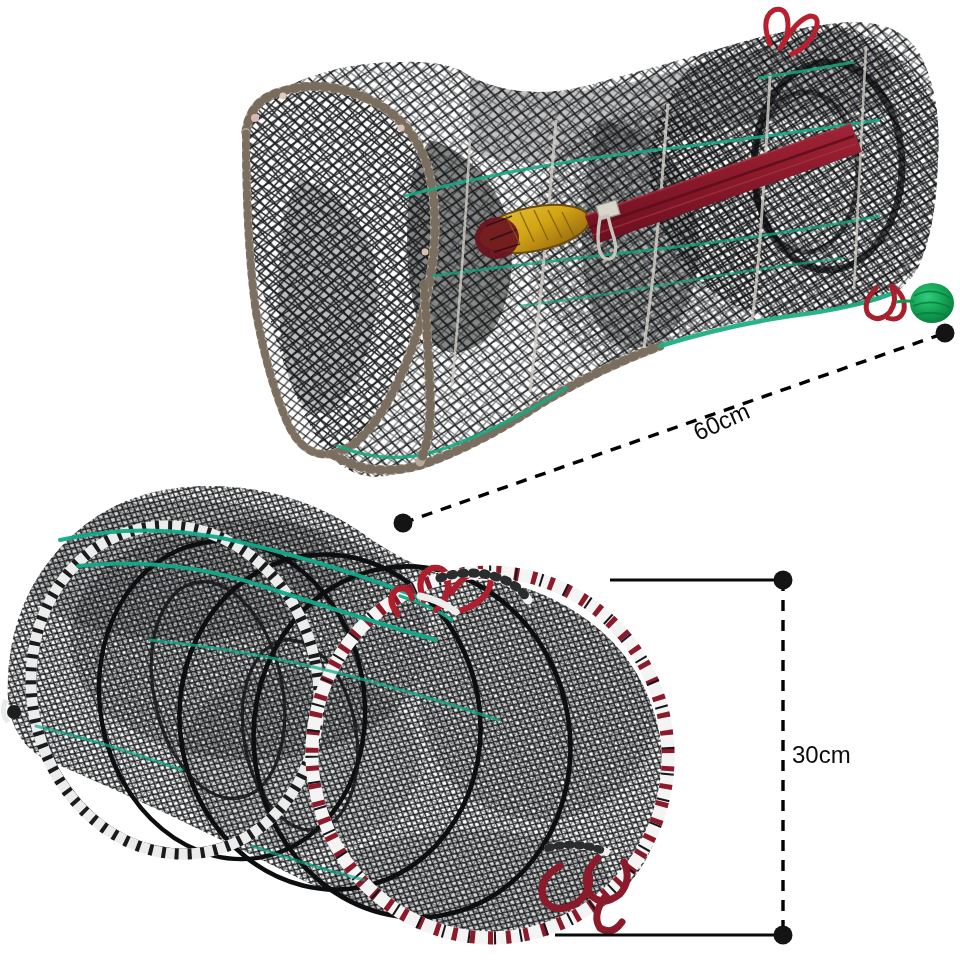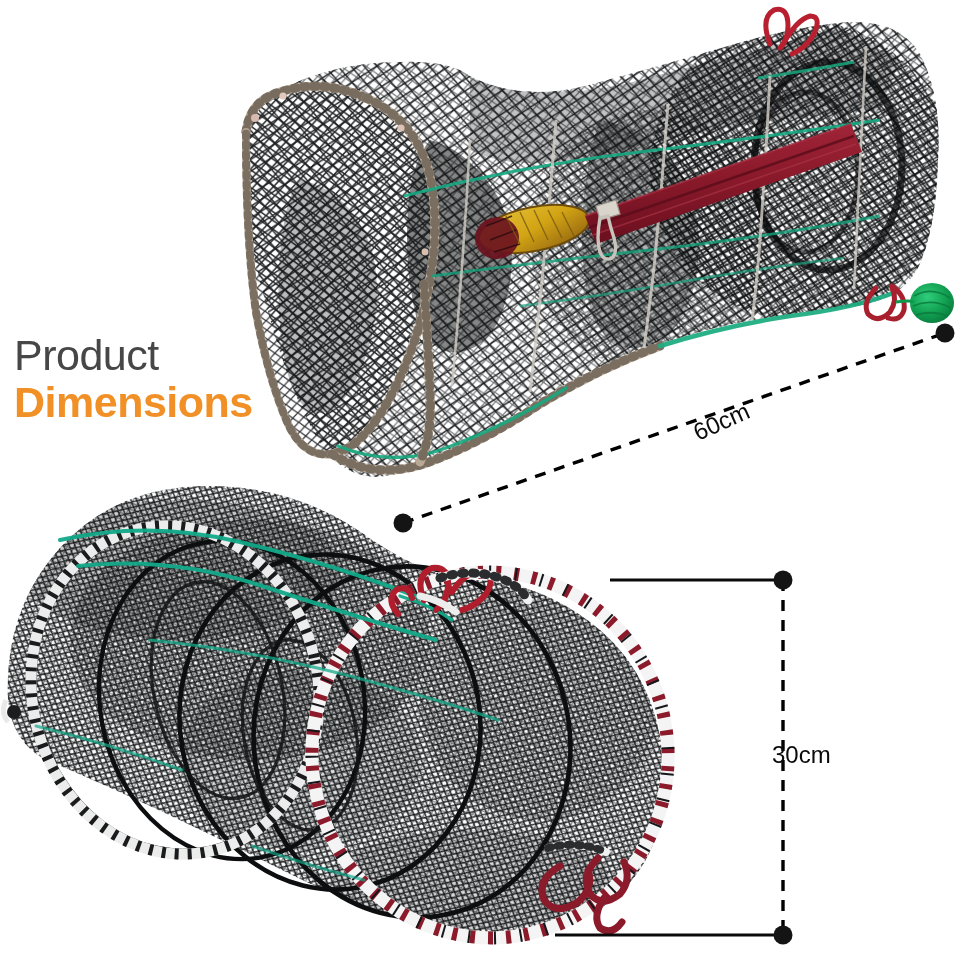--- a/index.html
+++ b/index.html
@@ -9,21 +9,21 @@
   #stage{position:relative;width:960px;height:960px;background:#ffffff;overflow:hidden;}
 
   
   .title-block{position:absolute;left:14px;top:334px;line-height:1.0;}
   .title-line1{font-size:43px;font-weight:400;color:#474747;letter-spacing:-0.5px;}
   .title-line2{font-size:43px;font-weight:700;color:#F09026;letter-spacing:-0.5px;margin-top:4px;}
 
   
   .dim-label{position:absolute;font-size:24px;font-weight:400;color:#0b0b0b;white-space:nowrap;}
   #label-60{left:689px;top:421px;transform:rotate(-24deg);transform-origin:left top;}
-  #label-30{left:772px;top:741px;}
+  #label-30{left:792px;top:741px;}
 
   svg.layer{position:absolute;left:0;top:0;width:960px;height:960px;}
   svg.layer.nofill{pointer-events:none;}
 </style>
 </head>
 <body>
 
 <div id="stage">
 
   <svg class="layer" viewBox="0 0 960 960">
@@ -315,22 +315,18 @@
 
     <g>
       <line x1="610" y1="580" x2="783" y2="580" stroke="#0a0a0a" stroke-width="3"></line>
       <line x1="555" y1="935" x2="783" y2="935" stroke="#0a0a0a" stroke-width="3"></line>
       <line x1="783" y1="580" x2="783" y2="935" stroke="#000000" stroke-width="3.4" stroke-dasharray="11 9"></line>
       <circle cx="783" cy="580" r="9.5" fill="#141414"></circle>
       <circle cx="783" cy="935" r="9.5" fill="#141414"></circle>
     </g>
   </svg>
 
-  <div class="title-block">
-    <div class="title-line1">Product</div>
-    <div class="title-line2">Dimensions</div>
-  </div>
 
   <div class="dim-label" id="label-60">60cm</div>
 
   <div class="dim-label" id="label-30">30cm</div>
 
 </div>
 
 </body></html>

